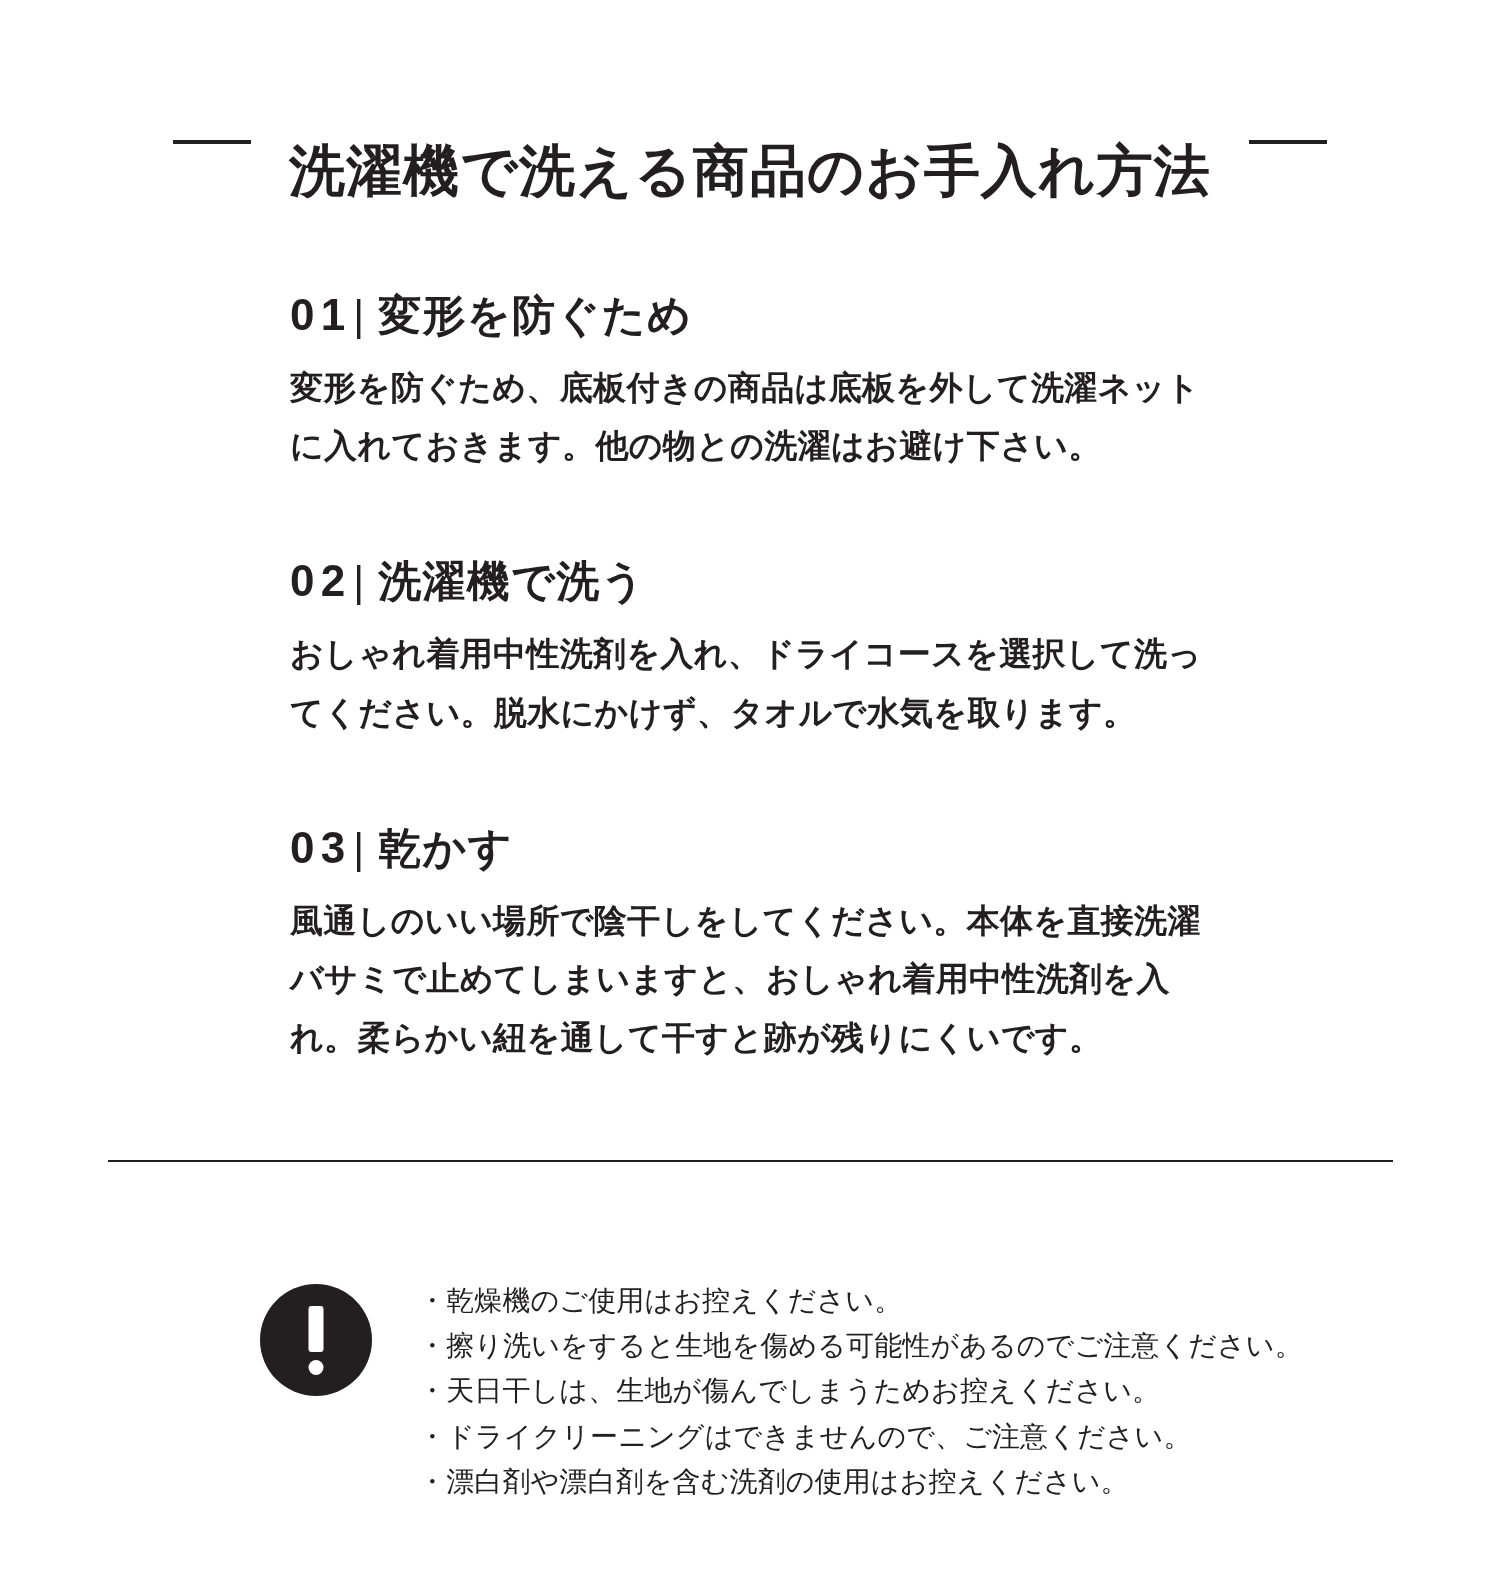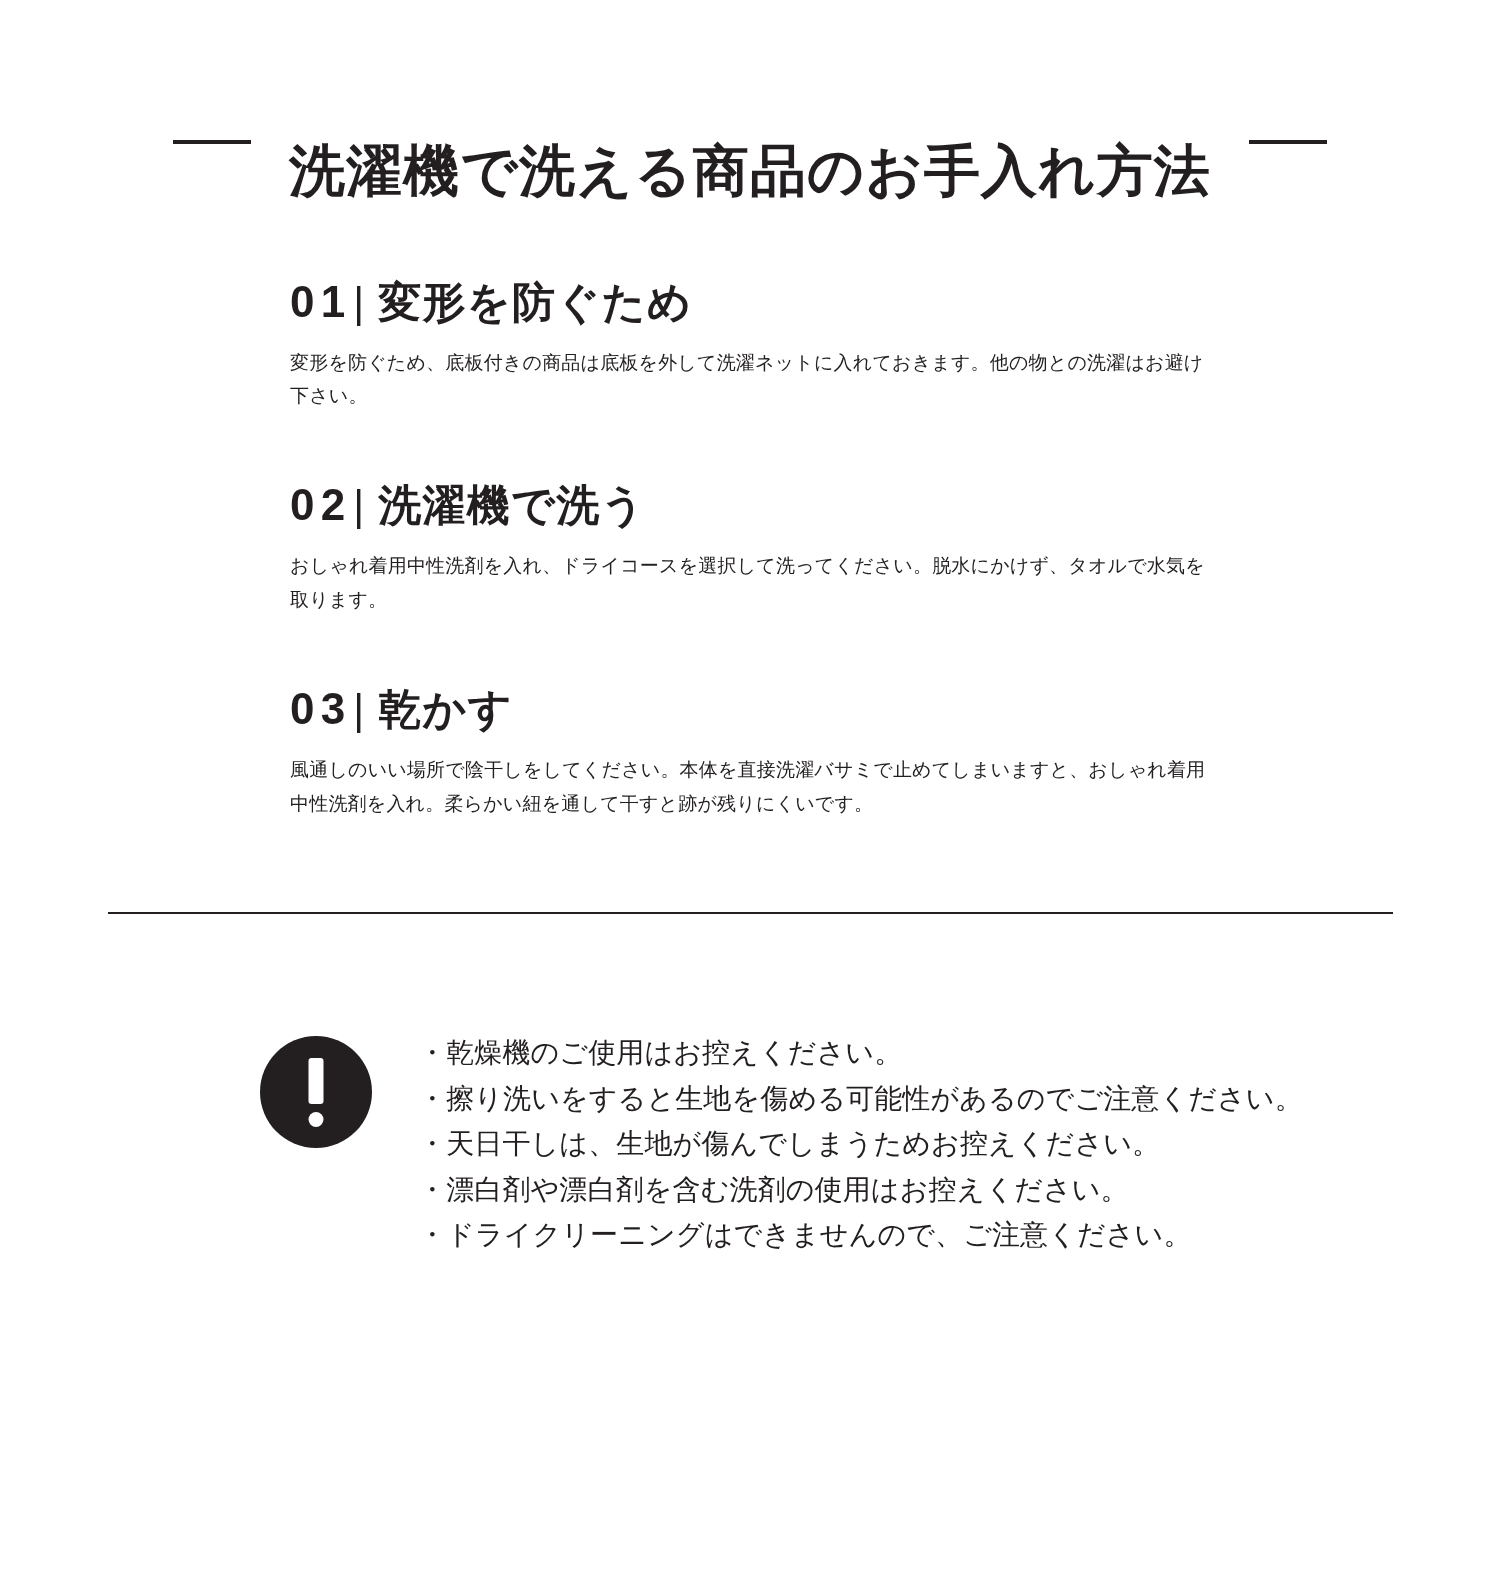--- a/index.html
+++ b/index.html
@@ -58,39 +58,40 @@
     display: flex;
     align-items: baseline;
     gap: 0;
     margin-bottom: 22px;
   }
   .step-num {
     font-size: 44px;
     font-weight: 700;
     letter-spacing: 0.14em;
     line-height: 1;
+    margin-top: 13px;
   }
   .step-sep {
     font-size: 42px;
     font-weight: 400;
     line-height: 1;
     margin: 0 14px 0 2px;
     color: #231f20;
   }
   .step-title {
     font-size: 43px;
     font-weight: 700;
     letter-spacing: 0.03em;
     line-height: 1;
   }
   .step-body {
-    font-size: 19px;
+    font-size: 33px;
     line-height: 1.78;
     letter-spacing: 0.01em;
-    font-weight: 400;
+    font-weight: 700;
     color: #231f20;
     max-width: 930px;
   }
 
   
   .divider {
     width: 1285px;
     height: 2px;
     background: #231f20;
     margin: 92px auto 0 auto;
@@ -193,18 +194,18 @@
 
   <div class="notes">
     <div class="warn-icon">
       <div class="bang-stem"></div>
       <div class="bang-dot"></div>
     </div>
     <ul class="note-list">
       <li>・乾燥機のご使用はお控えください。</li>
       <li>・擦り洗いをすると生地を傷める可能性があるのでご注意ください。</li>
       <li>・天日干しは、生地が傷んでしまうためお控えください。</li>
+      <li>・ドライクリーニングはできませんので、ご注意ください。</li>
       <li>・漂白剤や漂白剤を含む洗剤の使用はお控えください。</li>
-      <li>・ドライクリーニングはできませんので、ご注意ください。</li>
     </ul>
   </div>
 
 </div>
 
 </body></html>

